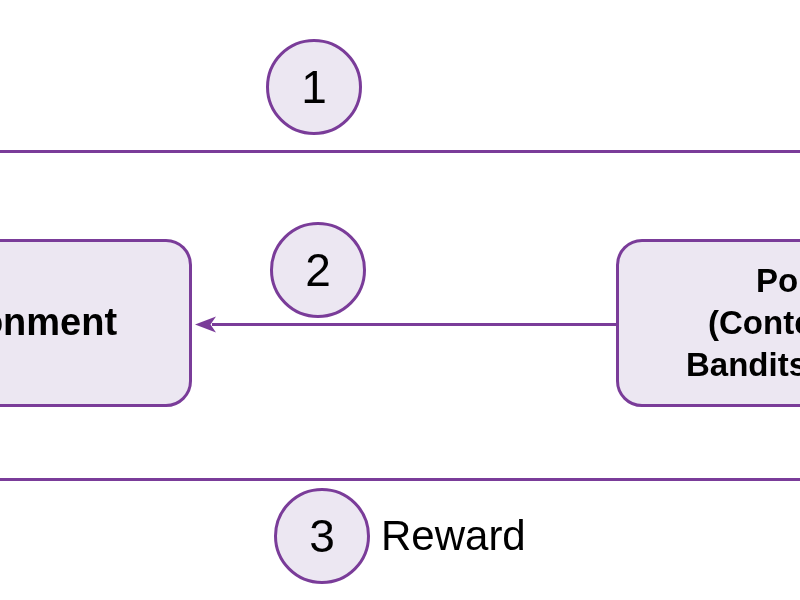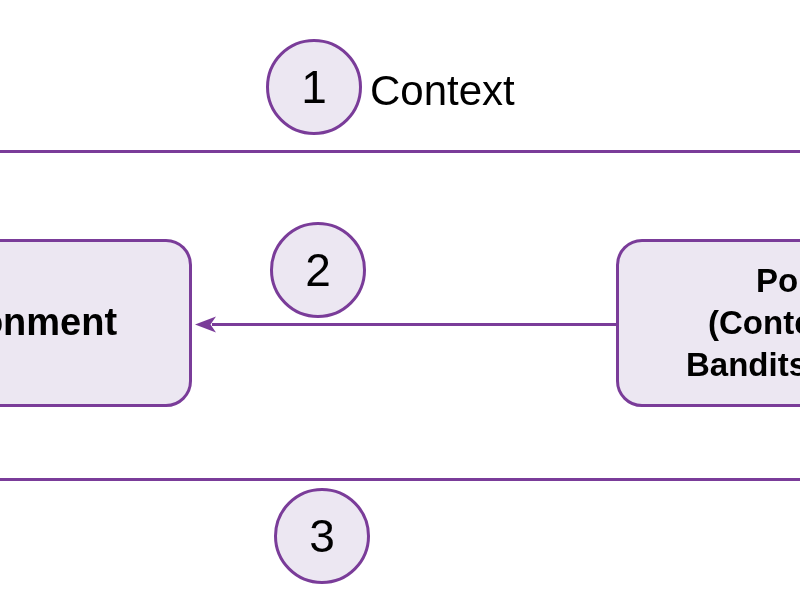--- a/index.html
+++ b/index.html
@@ -59,21 +59,20 @@
 </head>
 <body>
 
 <div id="canvas">
 
   <div class="flow-line" id="top-line"></div>
 
   <div class="step-circle" id="circle-1">
     <span>1</span>
   </div>
-  <div class="step-label" id="label-context">Context</div>
 
   <div class="step-circle" id="circle-2">
     <span>2</span>
   </div>
 
   <svg id="arrow-svg" width="800" height="600" viewBox="0 0 800 600">
     <line x1="212" y1="324.5" x2="616" y2="324.5" stroke="#7a3c99" stroke-width="3"></line>
     <polygon points="195,324.5 216,316.5 210.5,324.5 216,332.5" fill="#7a3c99"></polygon>
   </svg>
 
@@ -87,14 +86,15 @@
       <div class="policy-line">(Contextual</div>
       <div class="policy-line">Bandits)</div>
     </div>
   </div>
 
   <div class="flow-line" id="bottom-line"></div>
 
   <div class="step-circle" id="circle-3">
     <span>3</span>
   </div>
+  <div class="step-label" id="label-reward">Reward</div>
 
 </div>
 
 </body></html>

